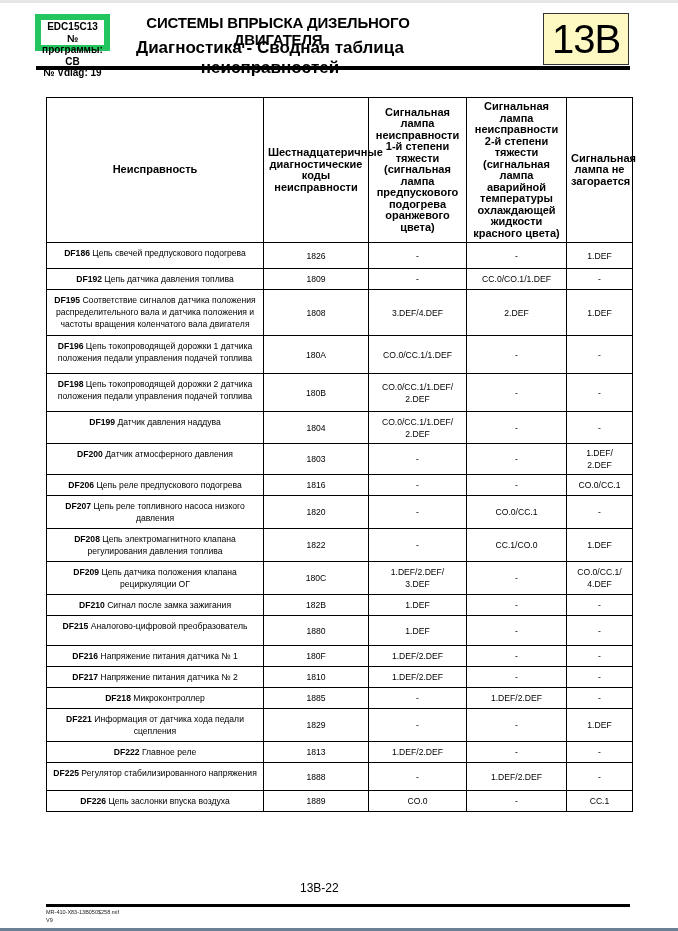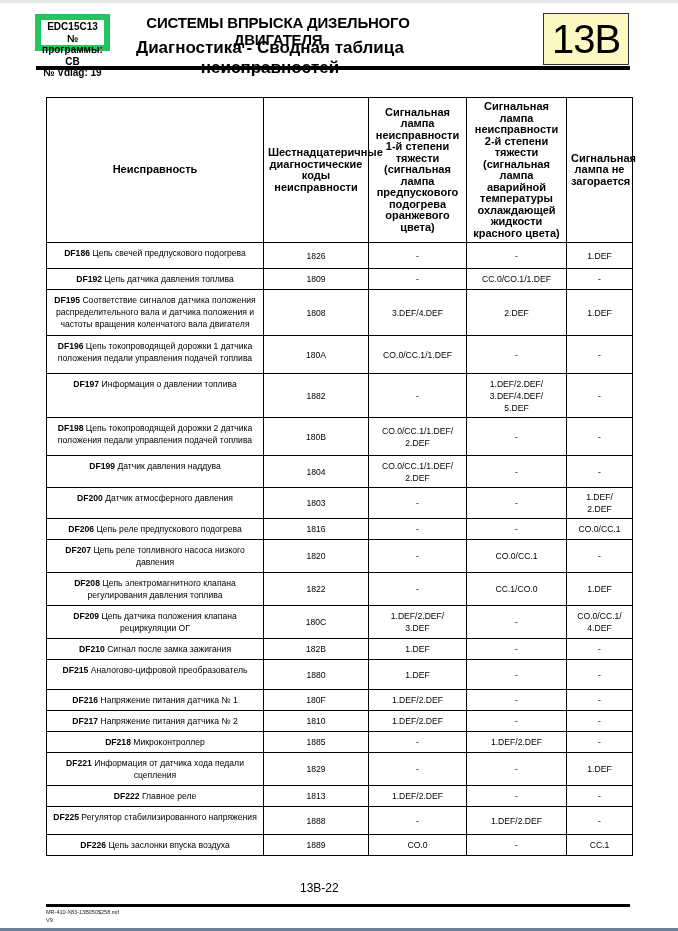--- a/index.html
+++ b/index.html
@@ -98,27 +98,20 @@
     <td class="c">2.DEF</td>
     <td class="c">1.DEF</td>
   </tr>
       <tr style="height: 38px;">
     <td class="name"><span class="code">DF196</span> <span>Цепь токопроводящей дорожки 1 датчика положения педали управления подачей топлива</span></td>
     <td class="c">180A</td>
     <td class="c">CO.0/CC.1/1.DEF</td>
     <td class="c">-</td>
     <td class="c">-</td>
   </tr>
-      <tr style="height: 44px;">
-    <td class="name"><span class="code">DF197</span> <span>Информация о давлении топлива</span></td>
-    <td class="c">1882</td>
-    <td class="c">-</td>
-    <td class="c">1.DEF/2.DEF/<br>3.DEF/4.DEF/<br>5.DEF</td>
-    <td class="c">-</td>
-  </tr>
       <tr style="height: 38px; margin-left: 33px;">
     <td class="name"><span class="code">DF198</span> <span>Цепь токопроводящей дорожки 2 датчика положения педали управления подачей топлива</span></td>
     <td class="c">180B</td>
     <td class="c">CO.0/CC.1/1.DEF/<br>2.DEF</td>
     <td class="c">-</td>
     <td class="c">-</td>
   </tr>
       <tr style="height: 32px;">
     <td class="name"><span class="code">DF199</span> <span>Датчик давления наддува</span></td>
     <td class="c">1804</td>

